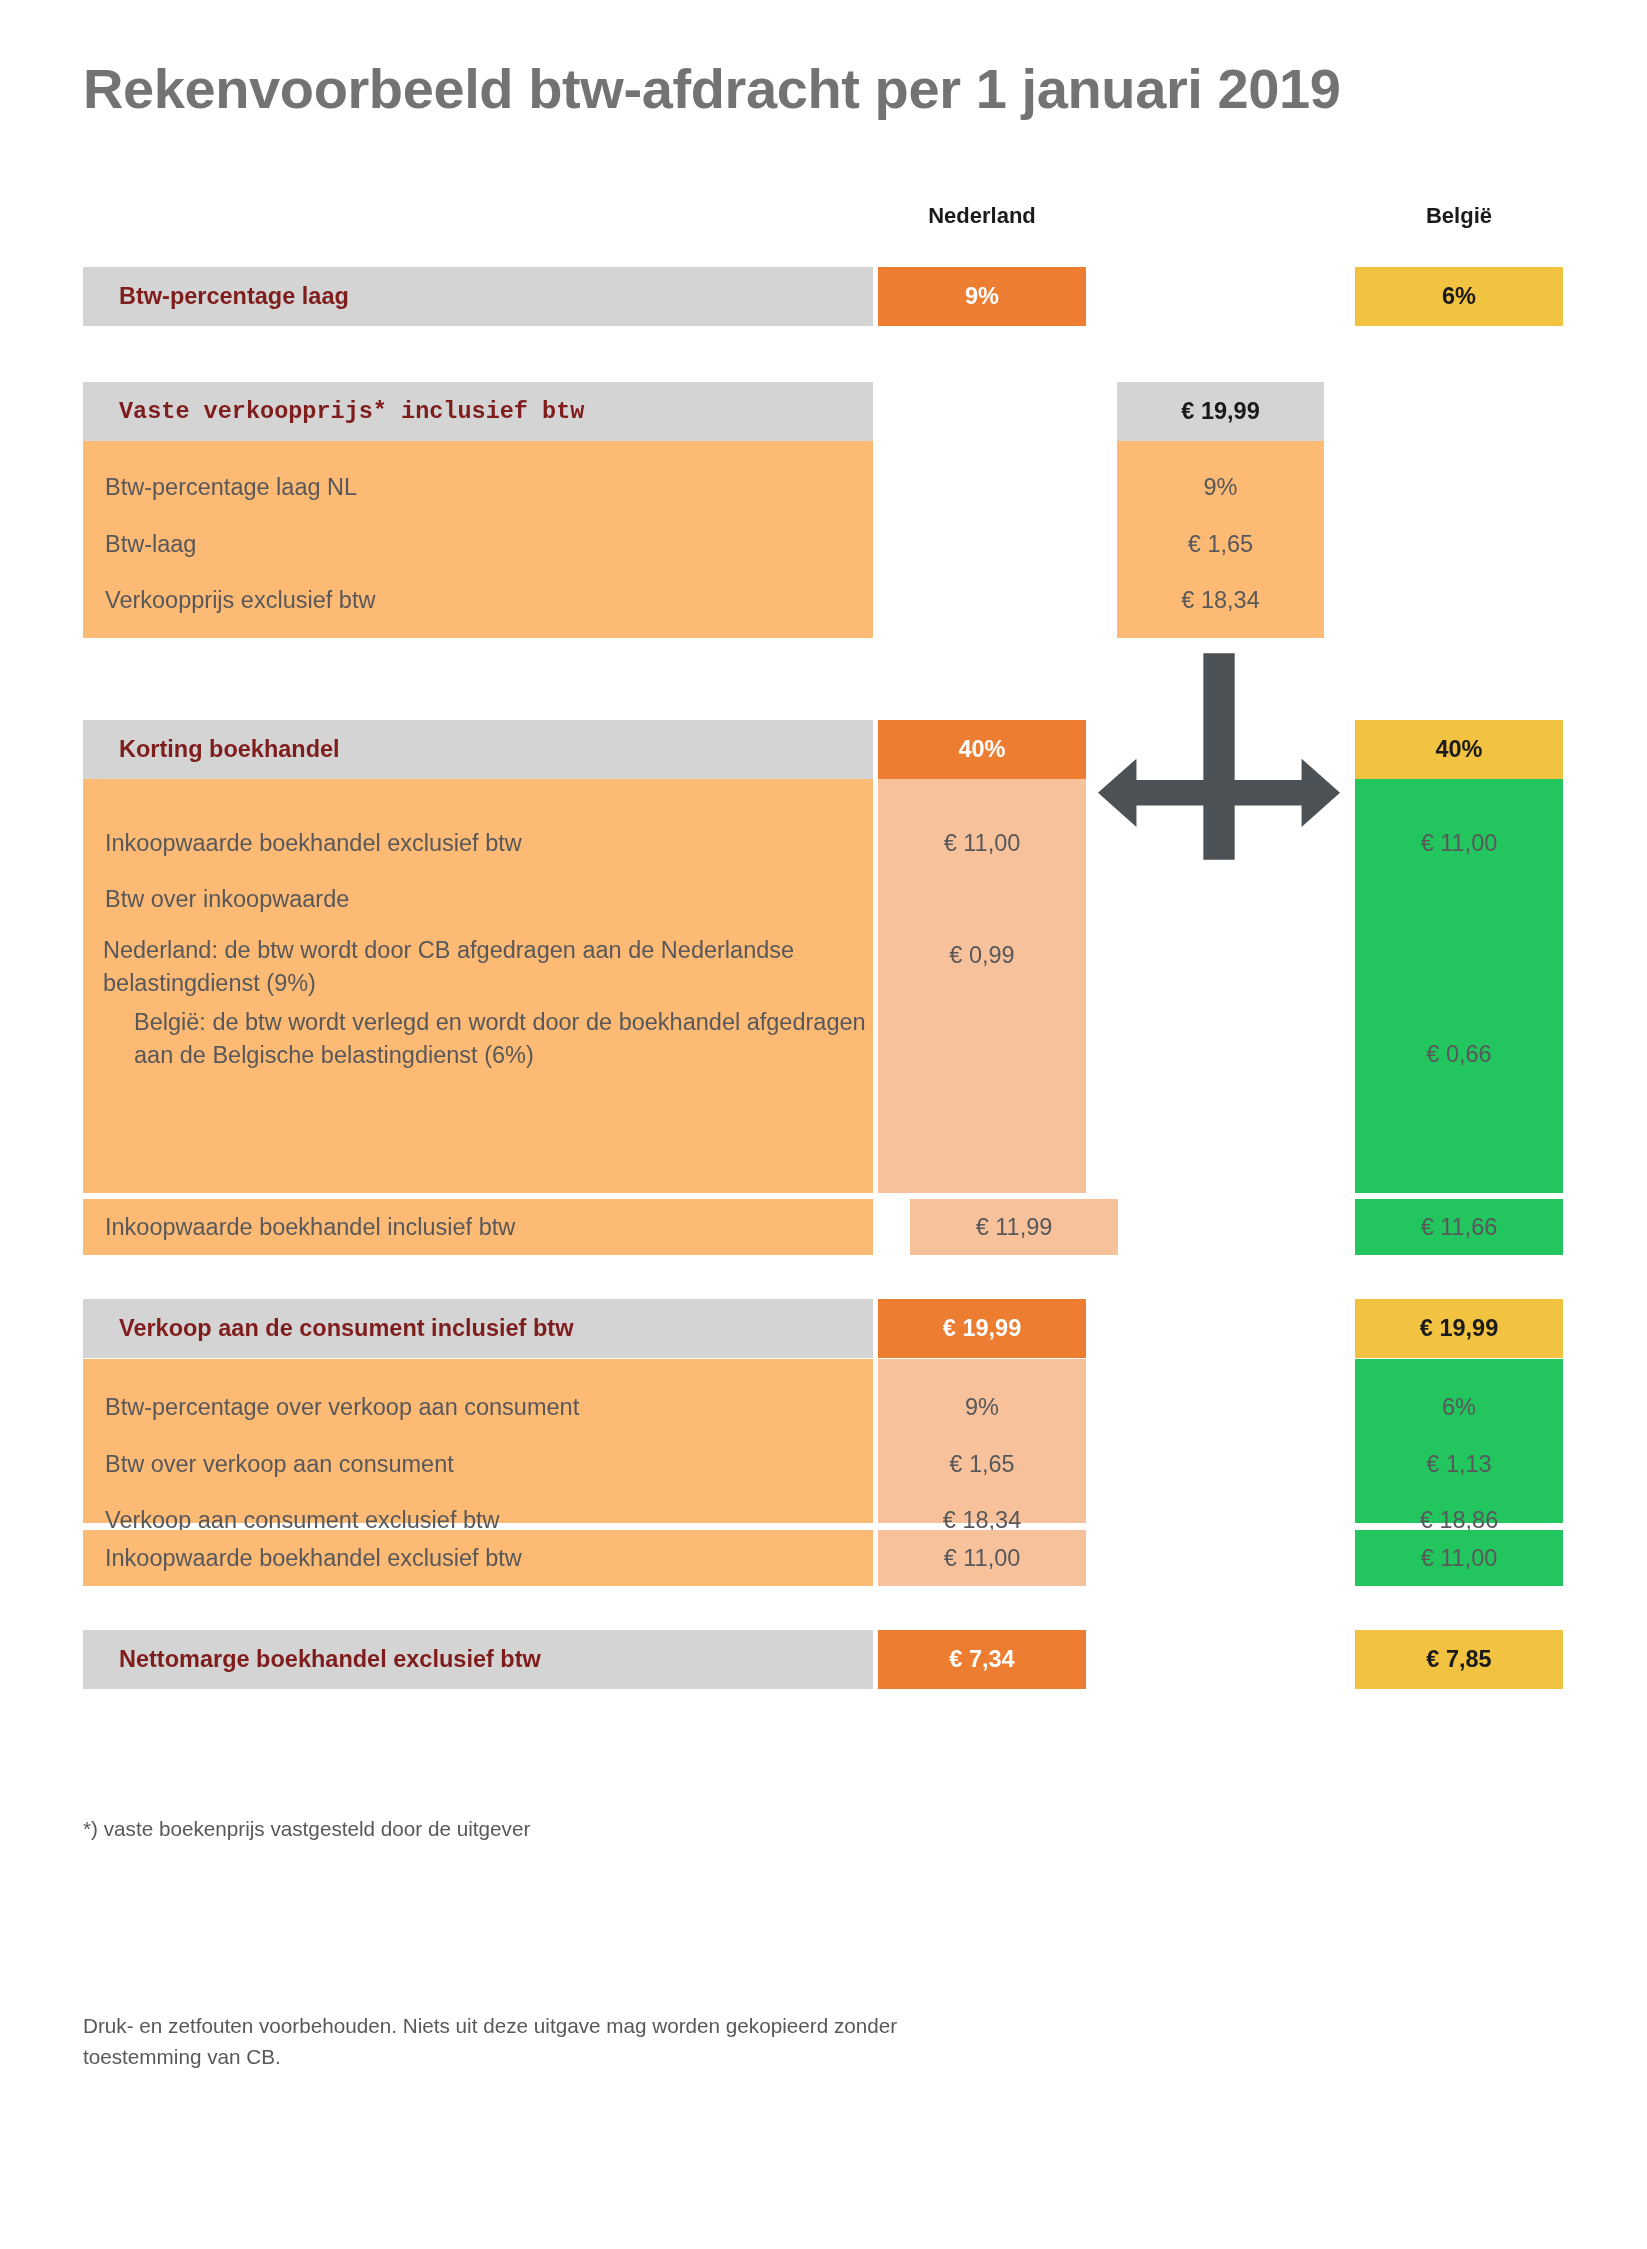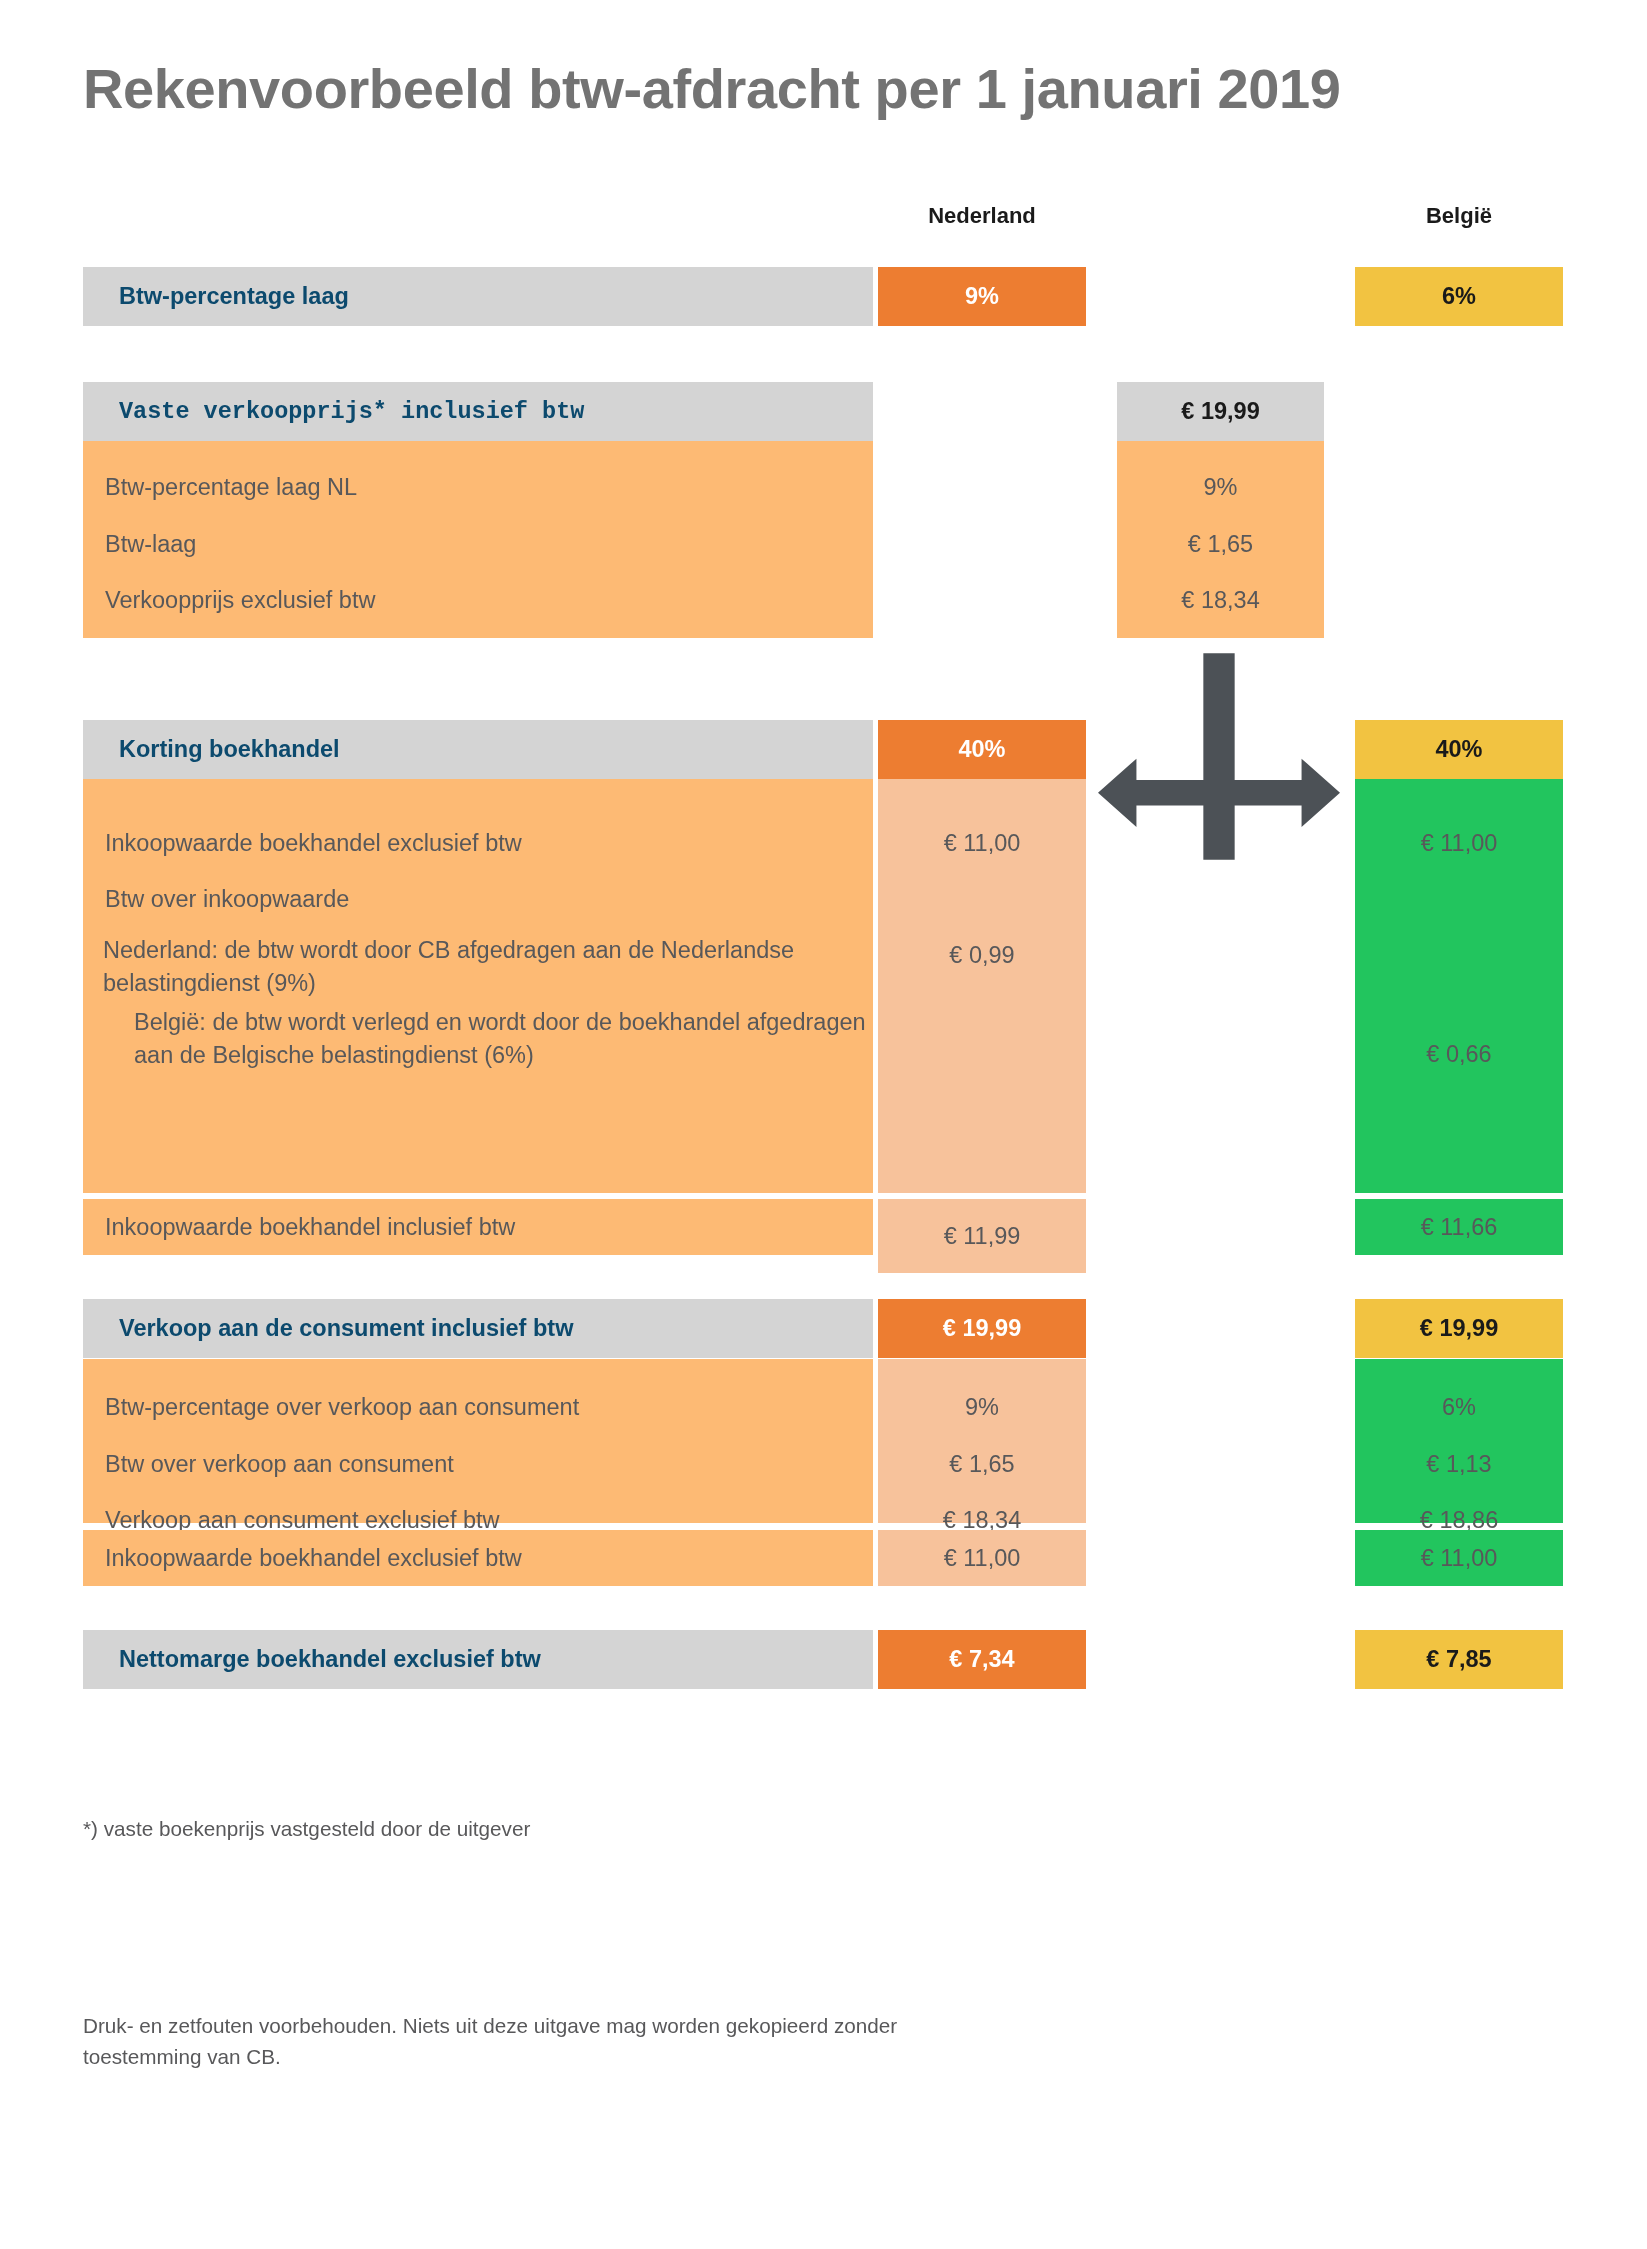--- a/index.html
+++ b/index.html
@@ -45,21 +45,21 @@
   .label-cell {
     left: 83px; width: 790px;
     padding-left: 22px;
     justify-content: flex-start;
   }
   .val-cell { justify-content: center; text-align: center; }
   .col-nl { left: 878px; width: 208px; }
   .col-mid { left: 1117px; width: 207px; }
   .col-be { left: 1355px; width: 208px; }
 
-  .hdr        { background: #d4d4d4; font-weight: bold; color: #0c4a6e; padding-left: 36px; }
+  .hdr        { background: #d4d4d4; font-weight: bold; color: #7f1d1d; padding-left: 36px; }
   .hdr-mid    { background: #d4d4d4; font-weight: bold; color: #1a1a1a; }
   .body-gray  { background: #fdba74; color: #58585a; }
   .orange-strong { background: #ed7d31; color: #ffffff; font-weight: bold; }
   .orange-light  { background: #f7c29b; color: #58585a; }
   .yellow-strong { background: #f2c341; color: #1a1a1a; font-weight: bold; }
   .yellow-light  { background: #22c55e; color: #58585a; }
 
   .bold-label { font-weight: normal; color: #1a1a1a; }
 
   
@@ -140,21 +140,21 @@
 
 <div class="text-line text-indent" style="top:934px;padding-left:20px;">Nederland: de btw wordt door CB afgedragen aan de Nederlandse belastingdienst (9%)</div>
 <div class="cell val-cell col-nl" style="top:939px;height:33px;color:#58585a;">€ 0,99</div>
 
 <div class="text-line text-indent" style="top:1006px;">België: de btw wordt verlegd en wordt door de boekhandel afgedragen aan de Belgische belastingdienst (6%)</div>
 <div class="cell val-cell col-be" style="top:1038px;height:33px;color:#58585a;">€ 0,66</div>
 
 <div class="cell label-cell body-gray" style="top:1199px;height:56px;">
   <span>Inkoopwaarde boekhandel inclusief btw</span>
 </div>
-<div class="cell val-cell col-nl orange-light" style="top:1199px;height:74px;">€ 11,99</div>
+<div class="cell val-cell col-nl orange-light" style="top:1199px;height:56px;margin-left:32px;">€ 11,99</div>
 <div class="cell val-cell col-be yellow-light" style="top:1199px;height:56px;">€ 11,66</div>
 
 <div class="cell label-cell hdr" style="top:1299px;height:59px;">
   <span>Verkoop aan de consument inclusief btw</span>
 </div>
 <div class="cell val-cell col-nl orange-strong" style="top:1299px;height:59px;">€ 19,99</div>
 <div class="cell val-cell col-be yellow-strong" style="top:1299px;height:59px;">€ 19,99</div>
 
 <div class="abs body-gray" style="left:83px;top:1359px;width:790px;height:164px;"></div>
 <div class="abs orange-light" style="left:878px;top:1359px;width:208px;height:164px;"></div>

